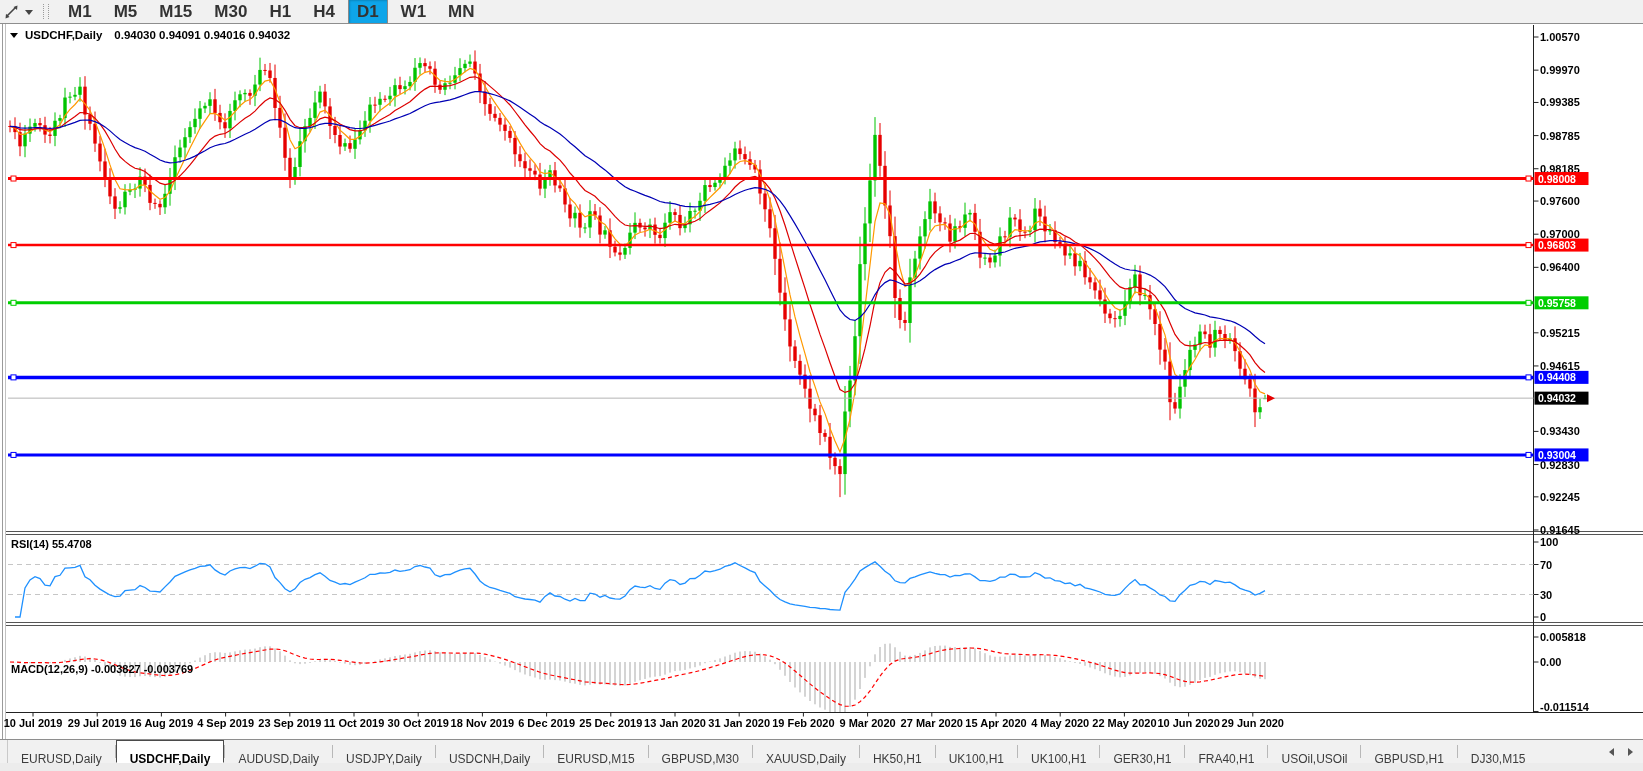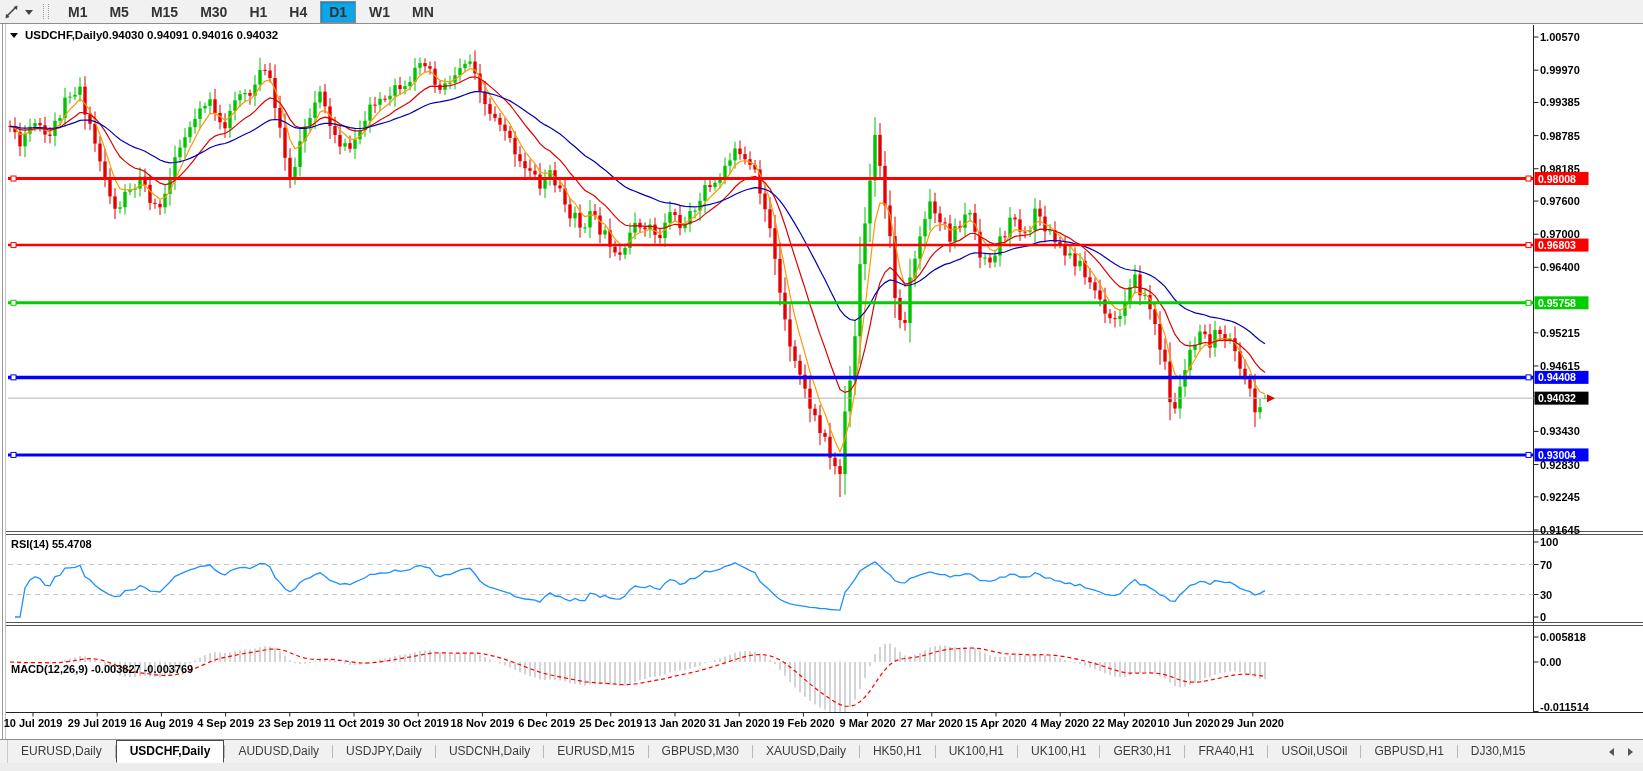--- a/index.html
+++ b/index.html
@@ -6,39 +6,39 @@
   #app{position:relative;width:1643px;height:771px;overflow:hidden;background:#ececec;}
   svg text{font-family:"Liberation Sans",sans-serif;}
 
   
   #toolbar{position:absolute;top:0;left:0;width:1643px;height:23px;background:#f1f1f1;
            border-bottom:1px solid #8e8e8e;display:flex;align-items:center;z-index:5;}
   #tool-icon{width:18px;height:16px;margin-left:3px;display:inline-block;}
   #tool-caret{width:0;height:0;border-left:4px solid transparent;border-right:4px solid transparent;
               border-top:5px solid #444;margin:2px 6px 0 4px;}
   .grip{height:15px;width:4px;border-left:1px dotted #9a9a9a;border-right:1px dotted #9a9a9a;margin:0 8px 0 4px;}
-  .tfbtn{font-size:14px;font-weight:bold;color:#333;padding:2px 8px;margin:0 2px;border:1px solid transparent;
+  .tfbtn{font-size:17px;font-weight:bold;color:#333;padding:2px 8px;margin:0 2px;border:1px solid transparent;
          cursor:default;line-height:13px;}
   .tfbtn.active{background:#0ea5e9;border:1px solid #8a8a8a;box-shadow:inset 1px 1px 2px rgba(0,0,0,.18);}
 
   
   #chart-title{position:absolute;top:29px;left:10px;font-size:11.5px;font-weight:bold;color:#000;z-index:3;
                display:flex;align-items:center;white-space:pre;}
   #title-caret{width:0;height:0;border-left:4px solid transparent;border-right:4px solid transparent;
                border-top:5px solid #000;margin-right:7px;}
-  #title-ohlc{margin-left:0;}
+  #title-ohlc{margin-left:12px;}
   .panel-label{position:absolute;left:11px;font-size:11px;font-weight:bold;color:#000;z-index:3;}
   #rsi-label{top:538px;}
   #macd-label{top:663px;}
 
   
   #tabbar{position:absolute;top:739px;left:0;width:1643px;height:23px;background:#f1f1f1;
           border-top:1px solid #8e8e8e;display:flex;align-items:stretch;z-index:5;}
   #tabbar .lead{width:7px;border-right:1px solid #c9c9c9;}
-  .tab{padding:0 13px;line-height:22px;font-size:12px;color:#3c3c3c;white-space:nowrap;cursor:default;}
+  .tab{padding:8px 13px;line-height:22px;font-size:12px;color:#3c3c3c;white-space:nowrap;cursor:default;}
   .tab.active{background:#ffffff;border:1px solid #4a4a4a;border-top:1px solid #4a4a4a;
               border-bottom:1px solid #fff;font-weight:bold;color:#000;line-height:20px;}
   .tabsep{width:1px;background:#b8b8b8;margin:5px 0;}
   #tab-arrows{position:absolute;right:10px;top:0;height:23px;display:flex;align-items:center;gap:14px;}
   .arr{width:0;height:0;cursor:default;}
   .arr.left{border-top:4px solid transparent;border-bottom:4px solid transparent;border-right:5px solid #555;}
   .arr.right{border-top:4px solid transparent;border-bottom:4px solid transparent;border-left:5px solid #555;}
 </style>
 </head>
 <body>

